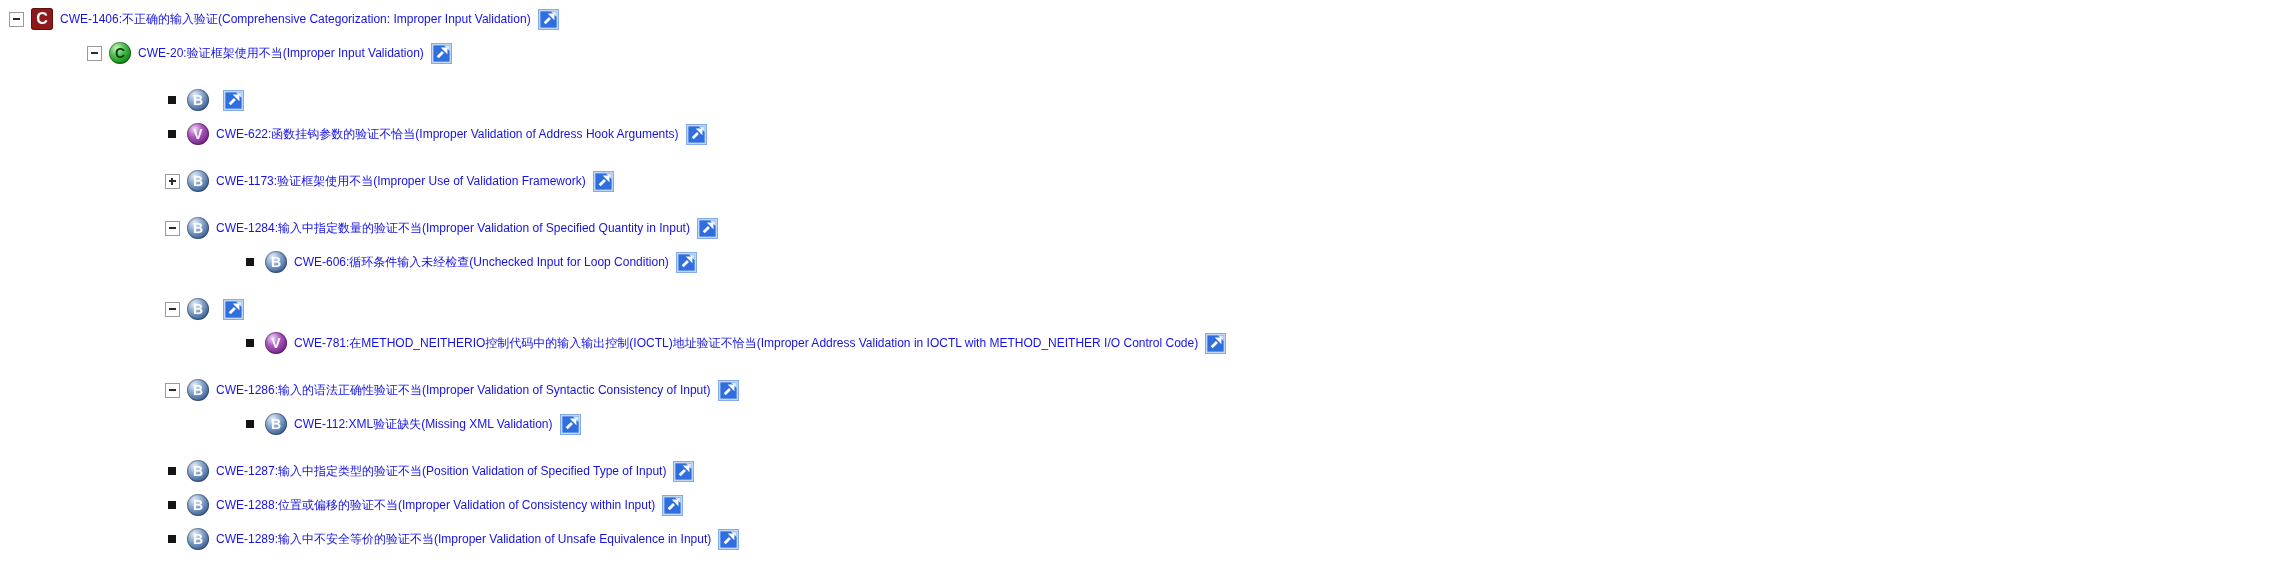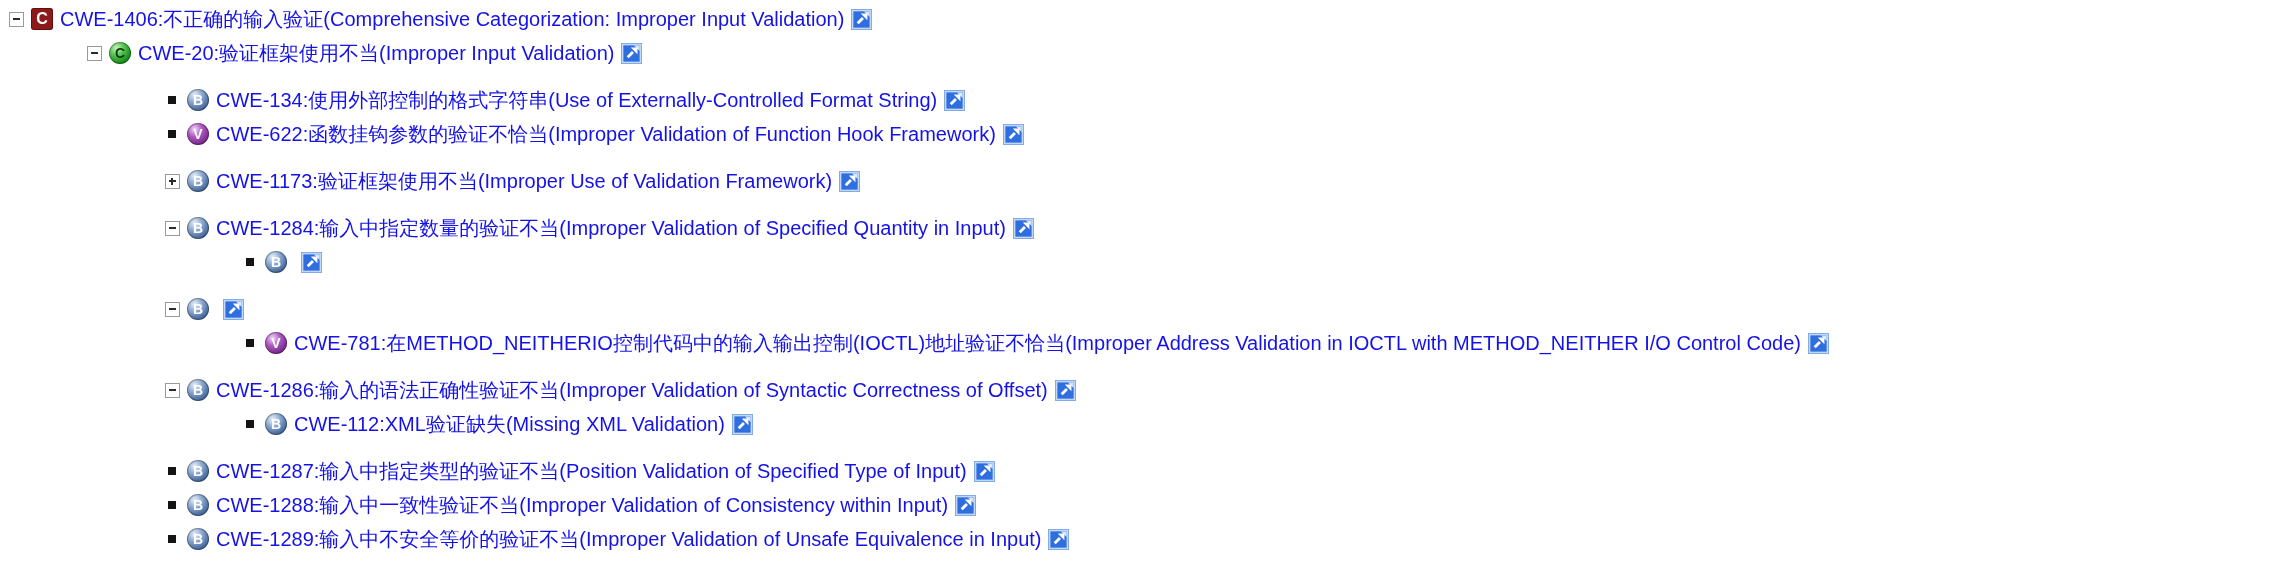--- a/index.html
+++ b/index.html
@@ -49,21 +49,21 @@
     background: radial-gradient(circle at 35% 28%, #cdf2bd 0%, #5bc75b 32%, #1f9320 66%, #0b560b 100%);
     color: #0a3d0a;
   }
   .badge.base {
     background: radial-gradient(circle at 35% 28%, #eaf0f8 0%, #8ca9cf 35%, #486b9e 70%, #2a4672 100%);
   }
   .badge.variant {
     background: radial-gradient(circle at 35% 28%, #f2d7f8 0%, #ad5ac0 35%, #7d2b91 70%, #4e0d60 100%);
   }
   .link {
-    color: var(--link-color); font-size: 20px; text-decoration: none;
+    color: var(--link-color); font-size: 12px; text-decoration: none;
     cursor: pointer;
   }
   .ext { margin-left: 7px; flex: 0 0 auto; cursor: pointer; }
 </style>
 </head>
 <body style="background: rgb(255, 255, 255);">
 
 <div class="tree">
   <div class="row" style="padding-left: 8px;">
     <span class="marker-slot">
@@ -97,36 +97,35 @@
       <line x1="7" y1="15" x2="12.5" y2="9.5" stroke="#ffffff" stroke-width="3"></line>
       <polygon points="10.2,4.8 17.2,4.8 17.2,11.8" fill="#ffffff"></polygon>
     </svg>
   </div>
 
   <div class="row gap" style="padding-left: 164px;">
     <span class="marker-slot">
         <span class="bullet"></span>
       </span>
     <span class="badge base">B</span>
-    <a class="link">CWE-134:使用外部控制的格式字符串(Use of Externally-Controlled Format String)</a>
     <svg class="ext" viewBox="0 0 22 22" width="21" height="21">
       <rect x="0.5" y="0.5" width="21" height="21" fill="#c3d8f7" stroke="#7fa9e6"></rect>
       <rect x="2.5" y="2.5" width="17" height="17" fill="#2e6ede"></rect>
       <polygon points="19.5,2.5 19.5,8.5 13.5,2.5" fill="#d9e7fb"></polygon>
       <line x1="7" y1="15" x2="12.5" y2="9.5" stroke="#ffffff" stroke-width="3"></line>
       <polygon points="10.2,4.8 17.2,4.8 17.2,11.8" fill="#ffffff"></polygon>
     </svg>
   </div>
 
   <div class="row" style="padding-left: 164px;">
     <span class="marker-slot">
         <span class="bullet"></span>
       </span>
     <span class="badge variant">V</span>
-    <a class="link">CWE-622:函数挂钩参数的验证不恰当(Improper Validation of Function Hook Framework)</a>
+    <a class="link">CWE-622:函数挂钩参数的验证不恰当(Improper Validation of Address Hook Arguments)</a>
     <svg class="ext" viewBox="0 0 22 22" width="21" height="21">
       <rect x="0.5" y="0.5" width="21" height="21" fill="#c3d8f7" stroke="#7fa9e6"></rect>
       <rect x="2.5" y="2.5" width="17" height="17" fill="#2e6ede"></rect>
       <polygon points="19.5,2.5 19.5,8.5 13.5,2.5" fill="#d9e7fb"></polygon>
       <line x1="7" y1="15" x2="12.5" y2="9.5" stroke="#ffffff" stroke-width="3"></line>
       <polygon points="10.2,4.8 17.2,4.8 17.2,11.8" fill="#ffffff"></polygon>
     </svg>
   </div>
 
   <div class="row gap" style="padding-left: 164px;">
@@ -162,20 +161,21 @@
       <line x1="7" y1="15" x2="12.5" y2="9.5" stroke="#ffffff" stroke-width="3"></line>
       <polygon points="10.2,4.8 17.2,4.8 17.2,11.8" fill="#ffffff"></polygon>
     </svg>
   </div>
 
   <div class="row" style="padding-left: 242px;">
     <span class="marker-slot">
         <span class="bullet"></span>
       </span>
     <span class="badge base">B</span>
+    <a class="link">CWE-606:循环条件输入未经检查(Unchecked Input for Loop Condition)</a>
     <svg class="ext" viewBox="0 0 22 22" width="21" height="21">
       <rect x="0.5" y="0.5" width="21" height="21" fill="#c3d8f7" stroke="#7fa9e6"></rect>
       <rect x="2.5" y="2.5" width="17" height="17" fill="#2e6ede"></rect>
       <polygon points="19.5,2.5 19.5,8.5 13.5,2.5" fill="#d9e7fb"></polygon>
       <line x1="7" y1="15" x2="12.5" y2="9.5" stroke="#ffffff" stroke-width="3"></line>
       <polygon points="10.2,4.8 17.2,4.8 17.2,11.8" fill="#ffffff"></polygon>
     </svg>
   </div>
 
   <div class="row gap" style="padding-left: 164px;">
@@ -209,21 +209,21 @@
     </svg>
   </div>
 
   <div class="row gap" style="padding-left: 164px;">
     <span class="marker-slot">
         <span class="toggle">
           <span class="h"></span>
         </span>
       </span>
     <span class="badge base">B</span>
-    <a class="link">CWE-1286:输入的语法正确性验证不当(Improper Validation of Syntactic Correctness of Offset)</a>
+    <a class="link">CWE-1286:输入的语法正确性验证不当(Improper Validation of Syntactic Consistency of Input)</a>
     <svg class="ext" viewBox="0 0 22 22" width="21" height="21">
       <rect x="0.5" y="0.5" width="21" height="21" fill="#c3d8f7" stroke="#7fa9e6"></rect>
       <rect x="2.5" y="2.5" width="17" height="17" fill="#2e6ede"></rect>
       <polygon points="19.5,2.5 19.5,8.5 13.5,2.5" fill="#d9e7fb"></polygon>
       <line x1="7" y1="15" x2="12.5" y2="9.5" stroke="#ffffff" stroke-width="3"></line>
       <polygon points="10.2,4.8 17.2,4.8 17.2,11.8" fill="#ffffff"></polygon>
     </svg>
   </div>
 
   <div class="row" style="padding-left: 242px;">
@@ -254,21 +254,21 @@
       <line x1="7" y1="15" x2="12.5" y2="9.5" stroke="#ffffff" stroke-width="3"></line>
       <polygon points="10.2,4.8 17.2,4.8 17.2,11.8" fill="#ffffff"></polygon>
     </svg>
   </div>
 
   <div class="row" style="padding-left: 164px;">
     <span class="marker-slot">
         <span class="bullet"></span>
       </span>
     <span class="badge base">B</span>
-    <a class="link">CWE-1288:输入中一致性验证不当(Improper Validation of Consistency within Input)</a>
+    <a class="link">CWE-1288:位置或偏移的验证不当(Improper Validation of Consistency within Input)</a>
     <svg class="ext" viewBox="0 0 22 22" width="21" height="21">
       <rect x="0.5" y="0.5" width="21" height="21" fill="#c3d8f7" stroke="#7fa9e6"></rect>
       <rect x="2.5" y="2.5" width="17" height="17" fill="#2e6ede"></rect>
       <polygon points="19.5,2.5 19.5,8.5 13.5,2.5" fill="#d9e7fb"></polygon>
       <line x1="7" y1="15" x2="12.5" y2="9.5" stroke="#ffffff" stroke-width="3"></line>
       <polygon points="10.2,4.8 17.2,4.8 17.2,11.8" fill="#ffffff"></polygon>
     </svg>
   </div>
 
   <div class="row" style="padding-left: 164px;">

